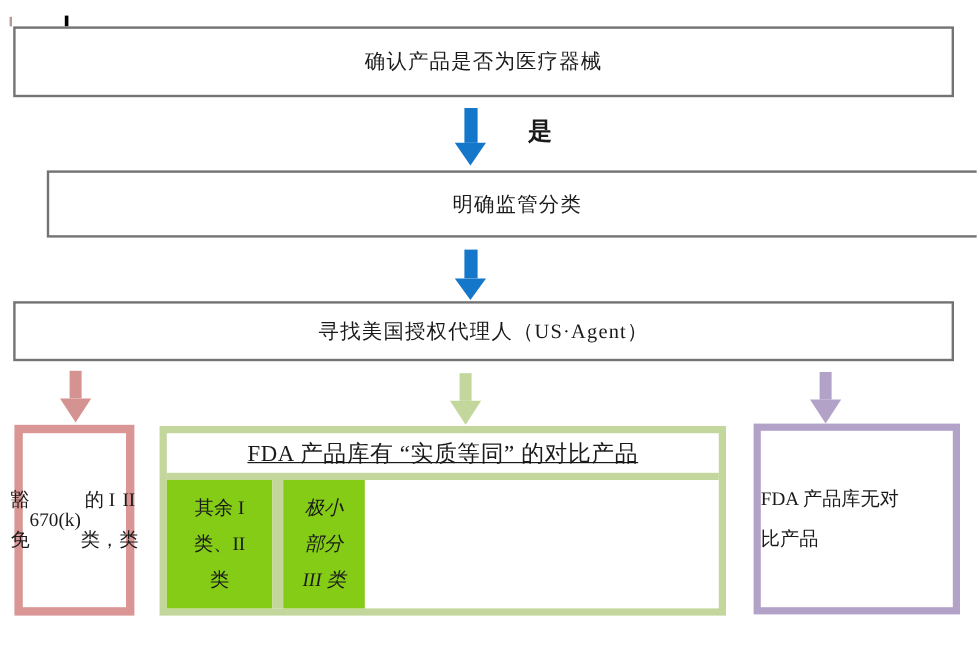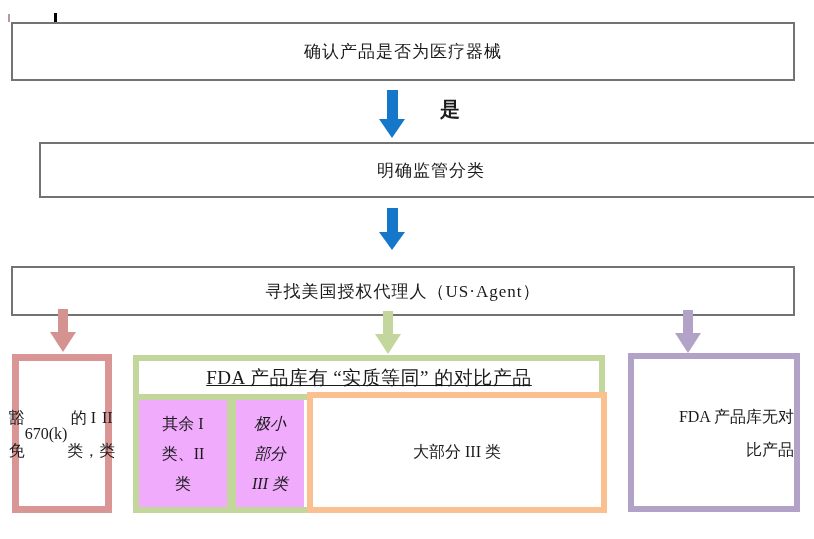--- a/index.html
+++ b/index.html
@@ -65,21 +65,21 @@
     letter-spacing: 0.5px;
     text-decoration: underline;
   }
   .equiv-divider { height: 6px; background: #c3d69b; }
   .equiv-row { display: flex; height: 107px; }
   .sub-box {
     display: flex; flex-direction: column;
     align-items: center; justify-content: center;
     font-size: 16px; line-height: 30px;
     text-align: center;
-    background: #f0abfc;
+    background: #84cc16;
   }
   .sub-box.first { width: 88px; }
   .sub-box.second { width: 68px; font-style: italic; }
   .sub-gap { width: 9px; background: #c3d69b; }
 
   .most3-box {
     position: absolute;
     left: 307px; top: 392px;
     width: 288px; height: 109px;
     border: 6px solid #fac090;
@@ -88,21 +88,21 @@
     font-size: 16px;
     z-index: 3;
   }
   .nomatch-box {
     position: absolute;
     left: 628px; top: 353px;
     width: 160px; height: 147px;
     border: 6px solid #b3a2c7;
     background: #ffffff;
     display: flex; flex-direction: column;
-    align-items: flex-end; justify-content: center;
+    align-items: flex-start; justify-content: center;
     font-size: 16px; line-height: 33px;
     text-align: center;
   }
 
   .tick { position: absolute; }
 </style>
 </head>
 <body>
 
 <div id="canvas">
@@ -123,21 +123,21 @@
 
   <div class="proc-box" style="top:142px; height:52px;margin-left:28px;">
     <span>明确监管分类</span>
   </div>
 
   <div>
     <div class="shaft" style="left:387px; top:208px; width:11px; height:24px; background:#1577c9;"></div>
     <div class="head" style="left:379px; top:232px; border-left:13px solid transparent; border-right:13px solid transparent; border-top:18px solid #1577c9;"></div>
   </div>
 
-  <div class="proc-box" style="top:266px; height:46px;">
+  <div class="proc-box" style="top:251px; height:46px;">
     <span>寻找美国授权代理人（US·Agent）</span>
   </div>
 
   <div>
     <div class="shaft" style="left:58px; top:309px; width:10px; height:23px; background:#d49290;"></div>
     <div class="head" style="left:50px; top:332px; border-left:13px solid transparent; border-right:13px solid transparent; border-top:20px solid #d49290;"></div>
   </div>
 
   <div>
     <div class="shaft" style="left:383px; top:311px; width:10px; height:23px; background:#c3d69b;"></div>
@@ -167,22 +167,19 @@
       </div>
       <div class="sub-gap"></div>
       <div class="sub-box second">
         <div>极小</div>
         <div>部分</div>
         <div>III 类</div>
       </div>
     </div>
   </div>
 
-  <div class="most3-box">
-    <span>大部分 III 类</span>
-  </div>
 
   <div class="nomatch-box">
     <div>FDA 产品库无对</div>
     <div>比产品</div>
   </div>
 
 </div>
 
 </body></html>

